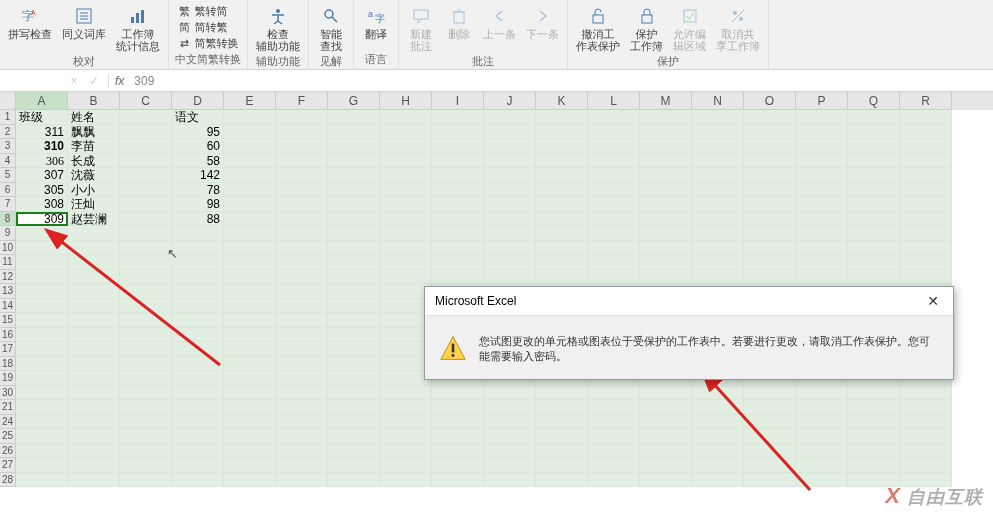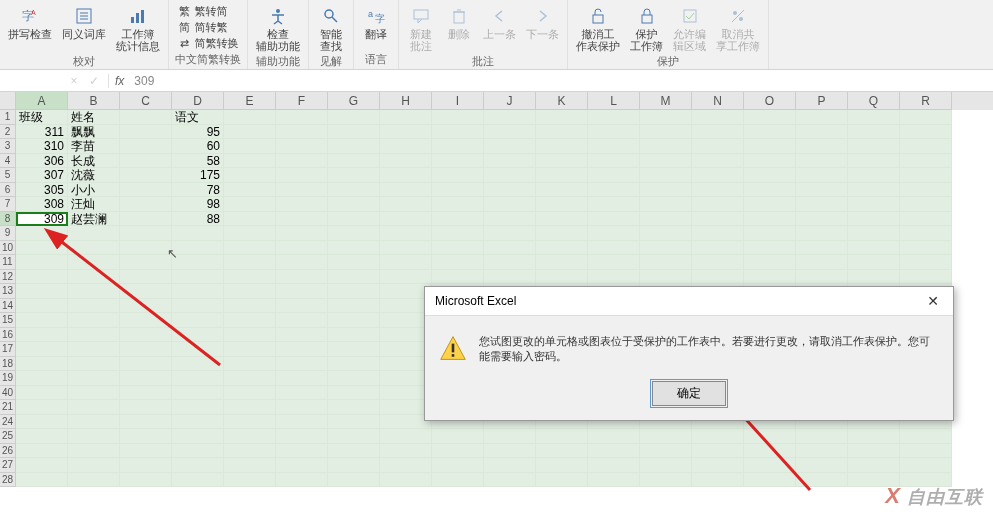--- a/index.html
+++ b/index.html
@@ -315,42 +315,42 @@
         <div class="cell" style="width: 52px;"></div>
         <div class="cell" style="width: 52px;"></div>
         <div class="cell" style="width: 52px;"></div>
         <div class="cell" style="width: 52px;"></div>
         <div class="cell" style="width: 52px;"></div>
         <div class="cell" style="width: 52px;"></div>
         <div class="cell" style="width: 52px;"></div>
       </div>
       <div class="row">
         <div class="row-h">3</div>
-        <div class="cell num" style="width: 52px;">310</div>
+        <div class="cell num" style="width: 52px; font-weight: bold;">310</div>
         <div class="cell txt" style="width: 52px;">李苗</div>
         <div class="cell txt" style="width: 52px;"></div>
         <div class="cell num" style="width: 52px;">60</div>
         <div class="cell" style="width: 52px;"></div>
         <div class="cell" style="width: 52px;"></div>
         <div class="cell" style="width: 52px;"></div>
         <div class="cell" style="width: 52px;"></div>
         <div class="cell" style="width: 52px;"></div>
         <div class="cell" style="width: 52px;"></div>
         <div class="cell" style="width: 52px;"></div>
         <div class="cell" style="width: 52px;"></div>
         <div class="cell" style="width: 52px;"></div>
         <div class="cell" style="width: 52px;"></div>
         <div class="cell" style="width: 52px;"></div>
         <div class="cell" style="width: 52px;"></div>
         <div class="cell" style="width: 52px;"></div>
         <div class="cell" style="width: 52px;"></div>
       </div>
       <div class="row">
         <div class="row-h">4</div>
-        <div class="cell num" style="width: 52px;">306</div>
+        <div class="cell num" style="width: 52px; font-family: Liberation Serif, serif;">306</div>
         <div class="cell txt" style="width: 52px;">长成</div>
         <div class="cell txt" style="width: 52px;"></div>
         <div class="cell num" style="width: 52px;">58</div>
         <div class="cell" style="width: 52px;"></div>
         <div class="cell" style="width: 52px;"></div>
         <div class="cell" style="width: 52px;"></div>
         <div class="cell" style="width: 52px;"></div>
         <div class="cell" style="width: 52px;"></div>
         <div class="cell" style="width: 52px;"></div>
         <div class="cell" style="width: 52px;"></div>
@@ -360,21 +360,21 @@
         <div class="cell" style="width: 52px;"></div>
         <div class="cell" style="width: 52px;"></div>
         <div class="cell" style="width: 52px;"></div>
         <div class="cell" style="width: 52px;"></div>
       </div>
       <div class="row">
         <div class="row-h">5</div>
         <div class="cell num" style="width: 52px;">307</div>
         <div class="cell txt" style="width: 52px;">沈薇</div>
         <div class="cell txt" style="width: 52px;"></div>
-        <div class="cell num" style="width: 52px;">175</div>
+        <div class="cell num" style="width: 52px;">142</div>
         <div class="cell" style="width: 52px;"></div>
         <div class="cell" style="width: 52px;"></div>
         <div class="cell" style="width: 52px;"></div>
         <div class="cell" style="width: 52px;"></div>
         <div class="cell" style="width: 52px;"></div>
         <div class="cell" style="width: 52px;"></div>
         <div class="cell" style="width: 52px;"></div>
         <div class="cell" style="width: 52px;"></div>
         <div class="cell" style="width: 52px;"></div>
         <div class="cell" style="width: 52px;"></div>
@@ -671,21 +671,21 @@
         <div class="cell" style="width: 52px;"></div>
         <div class="cell" style="width: 52px;"></div>
         <div class="cell" style="width: 52px;"></div>
         <div class="cell" style="width: 52px;"></div>
         <div class="cell" style="width: 52px;"></div>
         <div class="cell" style="width: 52px;"></div>
         <div class="cell" style="width: 52px;"></div>
         <div class="cell" style="width: 52px;"></div>
       </div>
       <div class="row">
-        <div class="row-h">40</div>
+        <div class="row-h">30</div>
         <div class="cell" style="width: 52px;"></div>
         <div class="cell" style="width: 52px;"></div>
         <div class="cell" style="width: 52px;"></div>
         <div class="cell" style="width: 52px;"></div>
         <div class="cell" style="width: 52px;"></div>
         <div class="cell" style="width: 52px;"></div>
         <div class="cell" style="width: 52px;"></div>
         <div class="cell" style="width: 52px;"></div>
         <div class="cell" style="width: 52px;"></div>
         <div class="cell" style="width: 52px;"></div>
@@ -833,23 +833,20 @@
     <span class="dialog-close">✕</span>
   </div>
   <div class="dialog-body">
     <div class="dialog-msg-row">
       <svg class="warn-icon" viewBox="0 0 32 32">
         <polygon points="16,3 30,29 2,29" fill="#ffd24a" stroke="#b58a00" stroke-width="1"></polygon>
         <rect x="14.5" y="11" width="3" height="10" fill="#333"></rect>
         <rect x="14.5" y="23" width="3" height="3" fill="#333"></rect>
       </svg>
       <div class="dialog-msg">您试图更改的单元格或图表位于受保护的工作表中。若要进行更改，请取消工作表保护。您可能需要输入密码。</div>
-    </div>
-    <div class="dialog-btns">
-      <button class="dialog-btn">确定</button>
     </div>
   </div>
 </div>
 
 <svg class="arrow" style="left:40px; top:225px;" width="200" height="160">
   <defs>
       <marker id="ah1" markerWidth="10" markerHeight="10" refX="2" refY="3" orient="auto">
         <path d="M0,0 L0,6 L8,3 z" fill="#d22"></path>
       </marker>
     </defs>

